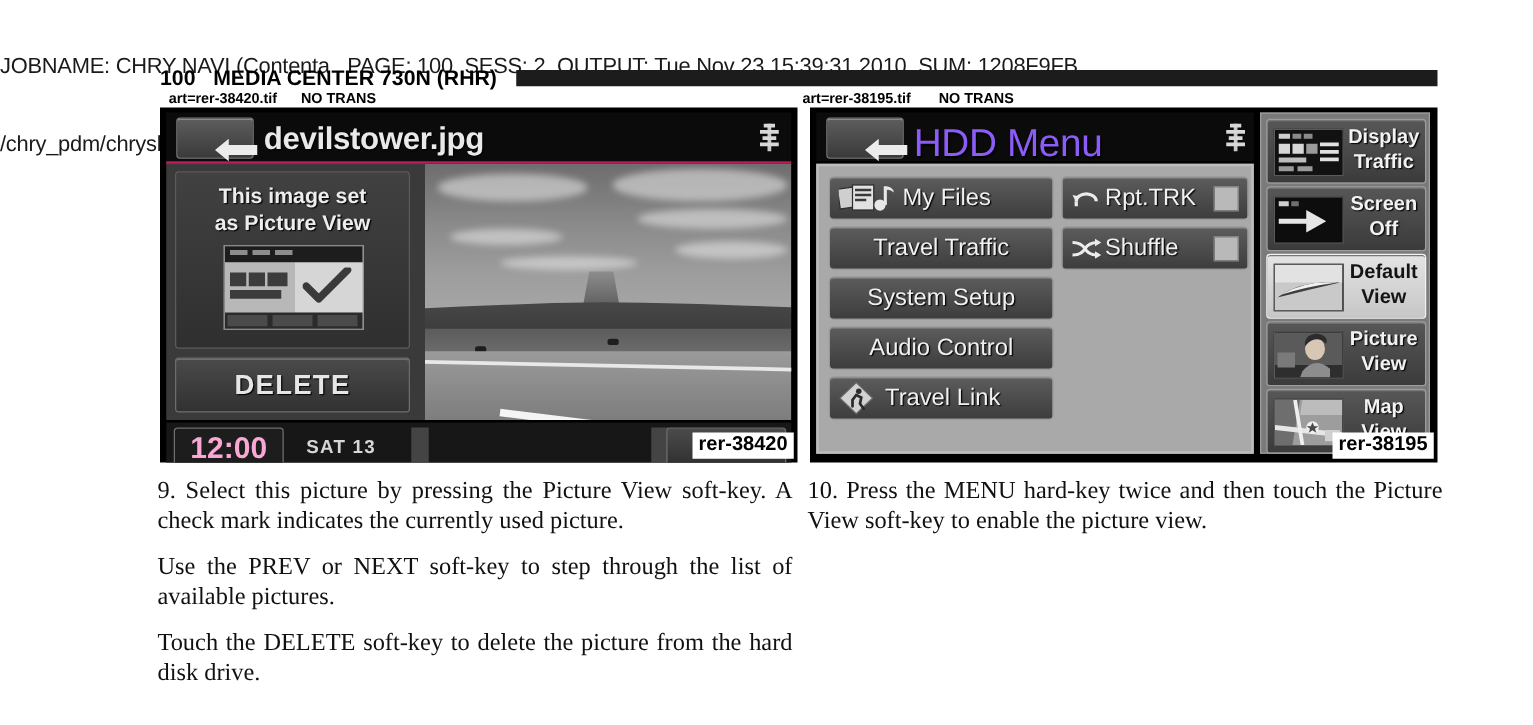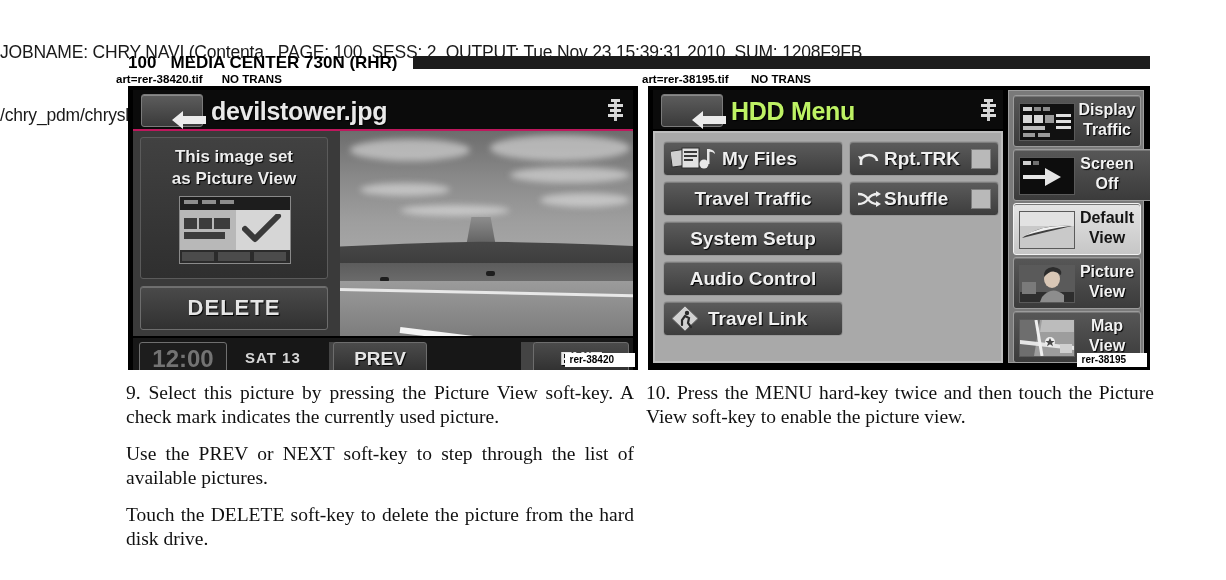--- a/index.html
+++ b/index.html
@@ -49,42 +49,42 @@
     background: #1c1c1c;
   }
   .arttag {
     position: absolute;
     font-family: "Liberation Sans", sans-serif;
     font-weight: bold;
     font-size: 11.5px;
     color: #000;
     white-space: pre;
   }
-  .arttag.left  { left: 116px; top: 73px; }
+  .arttag.left  { left: 135px; top: 73px; }
   .arttag.right { left: 642px; top: 73px; }
 
   
   .shot {
     position: absolute;
     background: #000;
     overflow: hidden;
     font-family: "Liberation Sans", sans-serif;
   }
   #shot-left  { left: 128px; top: 86px; width: 510px; height: 284px; }
   #shot-right { left: 648px; top: 86px; width: 502px; height: 284px; }
 
   .art-id {
     position: absolute;
     right: 3px; bottom: 3px;
     background: #fff;
     color: #000;
     font-family: "Liberation Sans", sans-serif;
     font-weight: bold;
-    font-size: 10px;
-    padding: 1px 21px 2px 5px;
+    font-size: 16px;
+    padding: 1px 5px 2px 5px;
     letter-spacing: 0px;
     z-index: 40;
   }
 
   
   .lv-titlebar {
     position: absolute; left: 5px; top: 4px;
     width: 500px; height: 39px;
     background: #0b0b0b;
     border-bottom: 3px solid #be185d;
@@ -251,21 +251,21 @@
     width: 500px; height: 40px;
     background: #171717;
   }
   .clock {
     position: absolute; left: 6px; top: 4px;
     width: 86px; height: 32px;
     border: 1px solid #6f6f6f;
     border-radius: 3px;
     background: #1d1d1d;
     display:flex; align-items:center; justify-content:center;
-    color:#737373; font-size:24px; font-weight:bold;
+    color:#f9a8d4; font-size:24px; font-weight:bold;
     letter-spacing:0px;
   }
   .satdate {
     position: absolute; left: 112px; top: 11px;
     font-size: 15px; font-weight: bold; color: #d7d7d7;
     letter-spacing: 1px;
   }
   .sk {
     position: absolute; top: 4px; height: 32px;
     background: linear-gradient(#4b4b4b,#2d2d2d);
@@ -284,40 +284,40 @@
   }
 
   
   .hd-titlebar {
     position: absolute; left: 5px; top: 4px;
     width: 350px; height: 39px;
     background: #0b0b0b;
   }
   .hd-title {
     position: absolute; left: 78px; top: 7px;
-    font-size: 25px; font-weight: bold; color: #bef264;
+    font-size: 31px; font-weight: normal; color: #8b5cf6;
     letter-spacing: -0.3px;
     text-shadow: 1px 1px 1px #000;
   }
   .hd-body {
     position: absolute; left: 5px; top: 45px;
     width: 350px; height: 232px;
     background: #a9a9a9;
     border: 2px solid #bdbdbd;
     box-sizing: border-box;
   }
   .menubtn {
     position: absolute;
     height: 33px;
     background: linear-gradient(#5c5c5c,#3d3d3d);
     border: 1px solid #9a9a9a;
     border-radius: 4px;
     box-shadow: inset 0 1px 0 #7e7e7e;
     color: #f0f0f0;
-    font-size: 19px; font-weight: bold;
+    font-size: 19px; font-weight: normal;
     display:flex; align-items:center;
     text-shadow: 1px 1px 1px #000;
   }
   .menubtn .lbl { flex: 0 0 auto; }
   .col-a { left: 8px; width: 178px; }
   .col-b { left: 194px; width: 148px; }
   .menubtn.centered { justify-content: center; }
   .chk {
     position: absolute; right: 7px; top: 7px;
     width: 18px; height: 18px;
@@ -462,21 +462,20 @@
     <div class="cow" style="left:146px; top:140px;"></div>
     <div class="road"></div>
     <div class="roadline" style="left:0px; top:157px; width:300px; transform:rotate(1.2deg); background:#e8e8e8;"></div>
     <div class="roadline" style="left:60px; top:196px; width:260px; height:6px; transform:rotate(7deg); background:#f4f4f4;"></div>
   </div>
 
   <div class="lv-botbar">
     <div class="clock">12:00</div>
     <span class="satdate">SAT  13</span>
     <span class="sk-wing" style="left:196px;"></span>
-    <div class="sk" id="sk-prev">PREV</div>
     <span class="sk-wing" style="left:388px;"></span>
     <div class="sk" id="sk-exit">EXIT</div>
   </div>
 
   <span class="art-id">rer-38420</span>
 </div>
 
 <div class="shot" id="shot-right">
 
   <div class="hd-titlebar">
@@ -575,21 +574,21 @@
           <rect x="3" y="29" width="12" height="4" fill="#9a9a9a"></rect>
           <rect x="18" y="29" width="12" height="4" fill="#9a9a9a"></rect>
         </svg>
       </span>
       <span class="sb-label">
         <span>Display</span><br>
         <span>Traffic</span>
       </span>
     </div>
 
-    <div class="sidebtn" style="top:58px;padding-left:14px;">
+    <div class="sidebtn" style="top:58px;">
       <span class="sb-thumb">
         <svg width="54" height="36" viewBox="0 0 54 36">
           <rect x="0" y="0" width="54" height="36" fill="#0d0d0d"></rect>
           <rect x="3" y="3" width="8" height="4" fill="#cfcfcf"></rect>
           <rect x="13" y="3" width="6" height="4" fill="#6f6f6f"></rect>
           <path d="M3 17 l22 0 l0 -7 l16 9 l-16 9 l0 -7 l-22 0 z" fill="#e6e6e6"></path>
         </svg>
       </span>
       <span class="sb-label">
         <span>Screen</span><br>

